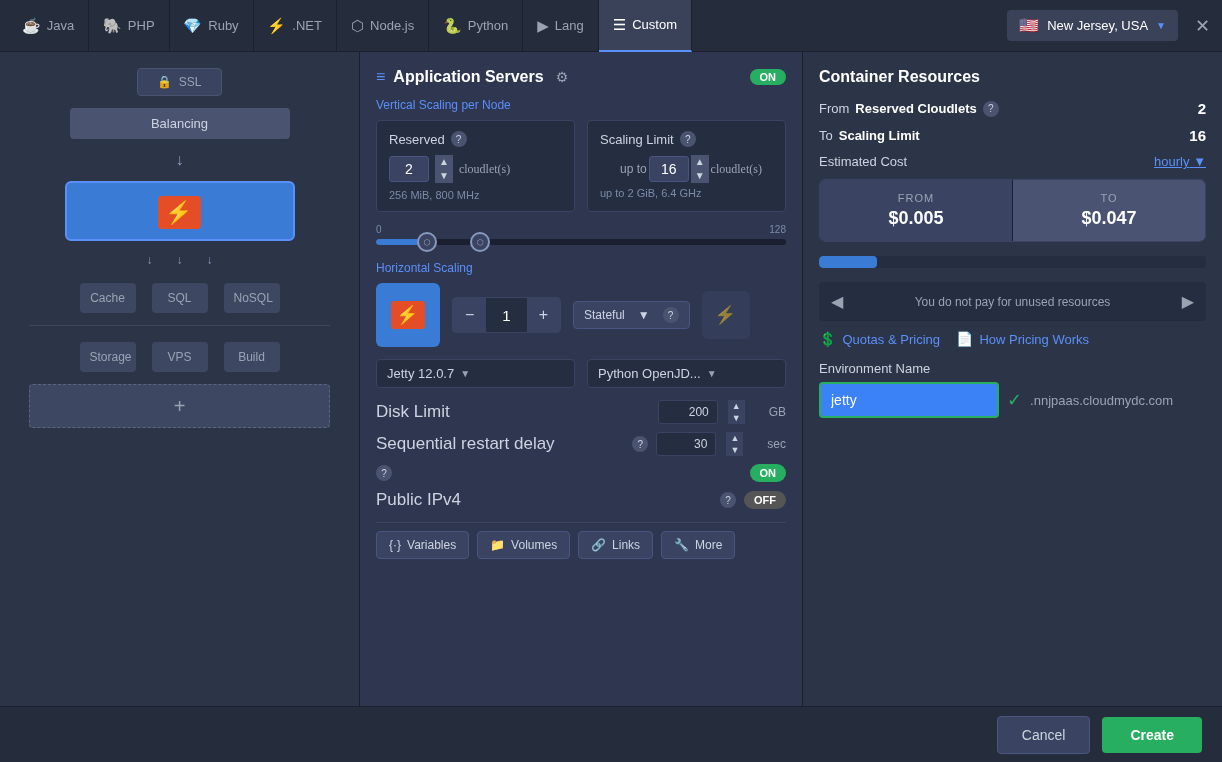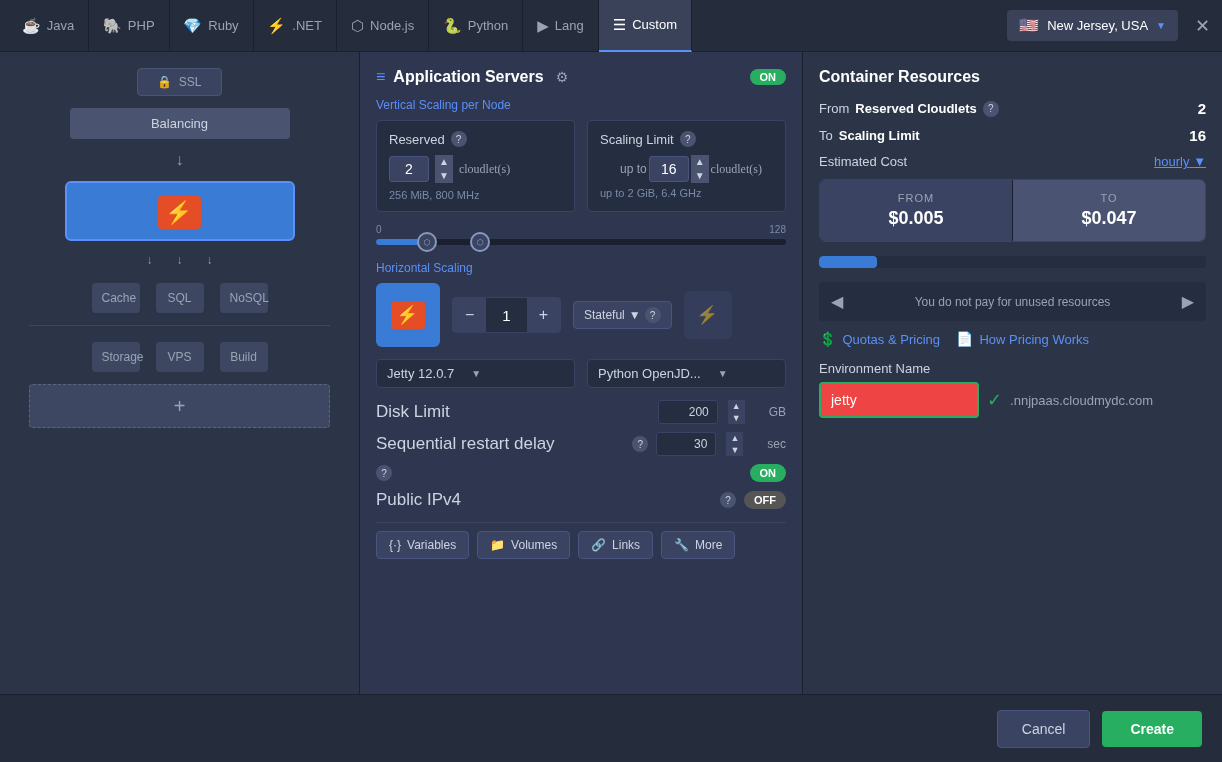--- a/index.html
+++ b/index.html
@@ -25,21 +25,21 @@
 
     
     .left-panel { width: 360px; background: #2c3547; border-right: 1px solid #1a2030; display: flex; flex-direction: column; align-items: center; padding: 16px 12px; gap: 12px; }
     .ssl-btn { background: #3a4460; color: #9aa3b2; border: 1px solid #4a5470; border-radius: 4px; padding: 6px 20px; font-size: 12px; cursor: pointer; display: flex; align-items: center; gap: 6px; }
     .node-balancing { background: #4a5470; color: #cdd3e0; border-radius: 4px; padding: 8px 20px; font-size: 13px; width: 220px; text-align: center; cursor: pointer; }
     .arrow-down { color: #8899bb; font-size: 16px; text-align: center; }
     .main-node { background: #3a7bd5; border: 2px solid #5b8ff9; border-radius: 6px; width: 230px; height: 60px; display: flex; align-items: center; justify-content: center; cursor: pointer; }
     .main-node-icon { font-size: 28px; color: #fff; }
     .sub-nodes { display: flex; gap: 16px; align-items: flex-start; margin-top: 4px; }
     .sub-arrow { color: #8899bb; font-size: 12px; display: flex; flex-direction: column; align-items: center; }
-    .sub-node { background: #3d4762; color: #9aa3b2; border-radius: 4px; padding: 8px 10px; font-size: 12px; text-align: center; cursor: pointer; width: 48px; }
+    .sub-node { background: #3d4762; color: #9aa3b2; border-radius: 4px; padding: 8px 10px; font-size: 12px; text-align: center; cursor: pointer; width: 56px; }
     .divider-line { border: none; border-top: 1px solid #3d4762; width: 90%; }
     .add-btn { background: #3d4762; border: 1px dashed #5a6680; border-radius: 4px; width: 90%; height: 44px; display: flex; align-items: center; justify-content: center; cursor: pointer; color: #9aa3b2; font-size: 20px; }
 
     
     .middle-panel { flex: 1; background: #2e3650; padding: 16px; overflow-y: auto; }
     .section-header { display: flex; align-items: center; gap: 8px; margin-bottom: 12px; }
     .section-icon { color: #5b8ff9; font-size: 16px; }
     .section-title { color: #fff; font-size: 16px; font-weight: bold; }
     .section-settings { color: #9aa3b2; font-size: 14px; cursor: pointer; margin-left: 4px; }
     .toggle-on { background: #27ae60; color: #fff; border-radius: 12px; padding: 2px 10px; font-size: 11px; font-weight: bold; margin-left: auto; }
@@ -67,25 +67,25 @@
     .slider-labels { display: flex; justify-content: space-between; color: #7a8ba8; font-size: 10px; margin-bottom: 2px; }
     .hex-icon { font-size: 8px; color: #9aa3b2; }
 
     .horiz-scaling-label { color: #5b8ff9; font-size: 12px; margin: 8px 0; }
     .horiz-scaling-row { display: flex; align-items: center; gap: 12px; margin-bottom: 12px; }
     .server-icon-box { background: #3a7bd5; border-radius: 6px; width: 64px; height: 64px; display: flex; align-items: center; justify-content: center; }
     .server-icon-sm { font-size: 24px; color: #fff; }
     .counter-box { display: flex; align-items: center; gap: 0; background: #252d40; border: 1px solid #3a4462; border-radius: 4px; }
     .counter-btn { background: #3a4462; border: none; color: #cdd3e0; cursor: pointer; padding: 8px 12px; font-size: 16px; }
     .counter-val { padding: 8px 16px; color: #fff; font-size: 15px; }
-    .stateful-select { background: #3a4462; border: 1px solid #4a5480; color: #cdd3e0; padding: 5px 10px; border-radius: 4px; font-size: 12px; cursor: pointer; display: flex; align-items: center; gap: 4px; }
+    .stateful-select { background: #3a4462; border: 1px solid #4a5480; color: #cdd3e0; padding: 5px 10px; border-radius: 4px; font-size: 12px; cursor: pointer; display: flex; align-items: center; gap: 13px; }
     .inactive-icon { background: #3a4462; border-radius: 6px; width: 48px; height: 48px; display: flex; align-items: center; justify-content: center; opacity: 0.5; }
 
     .server-select-row { display: flex; gap: 12px; margin-bottom: 12px; }
-    .server-select { background: #252d40; border: 1px solid #3a4462; color: #cdd3e0; padding: 6px 10px; border-radius: 4px; font-size: 13px; cursor: pointer; display: flex; align-items: center; gap: 17px; flex: 1; }
+    .server-select { background: #252d40; border: 1px solid #3a4462; color: #cdd3e0; padding: 6px 10px; border-radius: 4px; font-size: 13px; cursor: pointer; display: flex; align-items: center; gap: 6px; flex: 1; }
     .select-arrow { color: #9aa3b2; font-size: 10px; }
 
     .settings-row { display: flex; align-items: center; gap: 8px; margin-bottom: 8px; }
     .settings-label { color: #cdd3e0; font-size: 17px; flex: 1; }
     .settings-value { background: #252d40; border: 1px solid #3a4462; color: #cdd3e0; padding: 4px 8px; border-radius: 3px; font-size: 12px; width: 60px; text-align: right; }
     .settings-unit { color: #9aa3b2; font-size: 12px; margin-left: 16px; }
     .settings-stepper { display: flex; flex-direction: column; margin-left: 2px; }
     .settings-stepper-btn { background: #3a4462; border: none; color: #cdd3e0; cursor: pointer; font-size: 9px; padding: 1px 4px; }
     .toggle-row { display: flex; align-items: center; }
     .toggle-switch-on { background: #27ae60; color: #fff; border-radius: 12px; padding: 3px 10px; font-size: 11px; font-weight: bold; cursor: pointer; }
@@ -117,26 +117,26 @@
     .carousel-arrow { background: none; border: none; color: #9aa3b2; cursor: pointer; font-size: 16px; }
     .carousel-text { flex: 1; text-align: center; color: #9aa3b2; font-size: 12px; }
 
     .links-row { display: flex; gap: 16px; }
     .link-item { display: flex; align-items: center; gap: 6px; color: #5b8ff9; font-size: 13px; cursor: pointer; text-decoration: none; }
     .link-icon { font-size: 14px; }
 
     .env-name-section { margin-top: 4px; }
     .env-label { color: #cdd3e0; font-size: 13px; margin-bottom: 6px; }
     .env-input-row { display: flex; align-items: center; gap: 8px; }
-    .env-input { background: #ef4444; border: 2px solid #27ae60; color: #fff; padding: 8px 10px; border-radius: 4px; font-size: 14px; width: 160px; }
+    .env-input { background: #3b82f6; border: 2px solid #27ae60; color: #fff; padding: 8px 10px; border-radius: 4px; font-size: 14px; width: 180px; }
     .env-check { color: #27ae60; font-size: 18px; }
     .env-domain { color: #9aa3b2; font-size: 13px; }
 
     
-    .bottom-bar { height: 68px; background: #252d3d; border-top: 1px solid #1a2030; display: flex; align-items: center; justify-content: flex-end; padding: 0 20px; gap: 12px; }
+    .bottom-bar { height: 56px; background: #252d3d; border-top: 1px solid #1a2030; display: flex; align-items: center; justify-content: flex-end; padding: 0 20px; gap: 12px; }
     .cancel-btn { background: #3a4462; border: 1px solid #4a5480; color: #cdd3e0; padding: 10px 24px; border-radius: 4px; font-size: 14px; cursor: pointer; }
     .create-btn { background: #27ae60; border: none; color: #fff; padding: 10px 28px; border-radius: 4px; font-size: 14px; cursor: pointer; font-weight: bold; }
   </style>
 </head>
 <body>
 
 <div class="main-container">
 
   <div class="tab-bar">
     <div class="tab">

